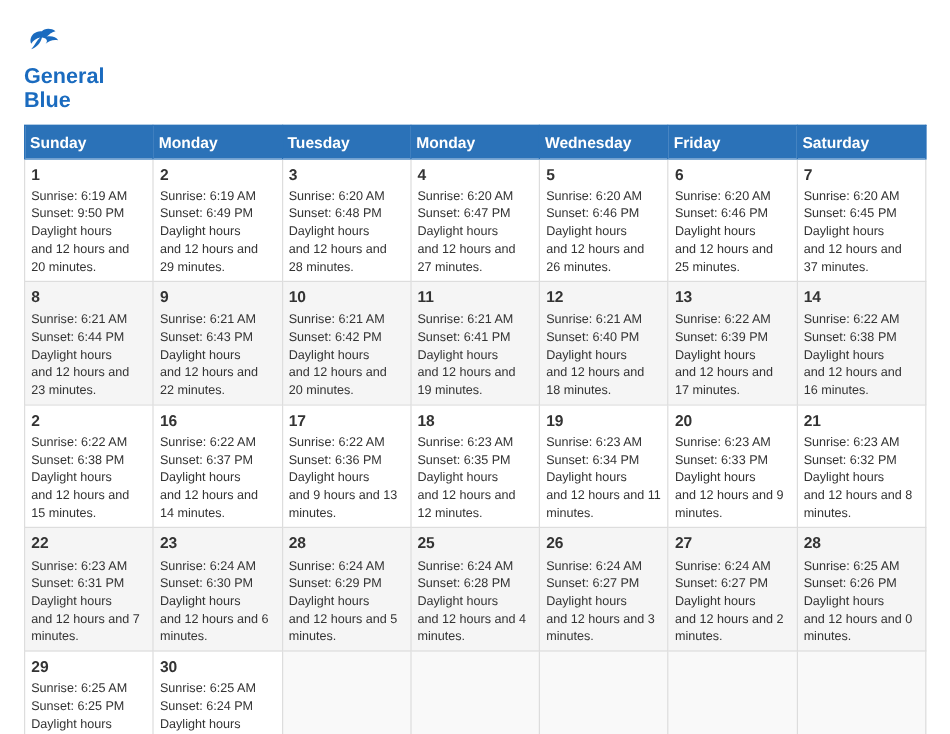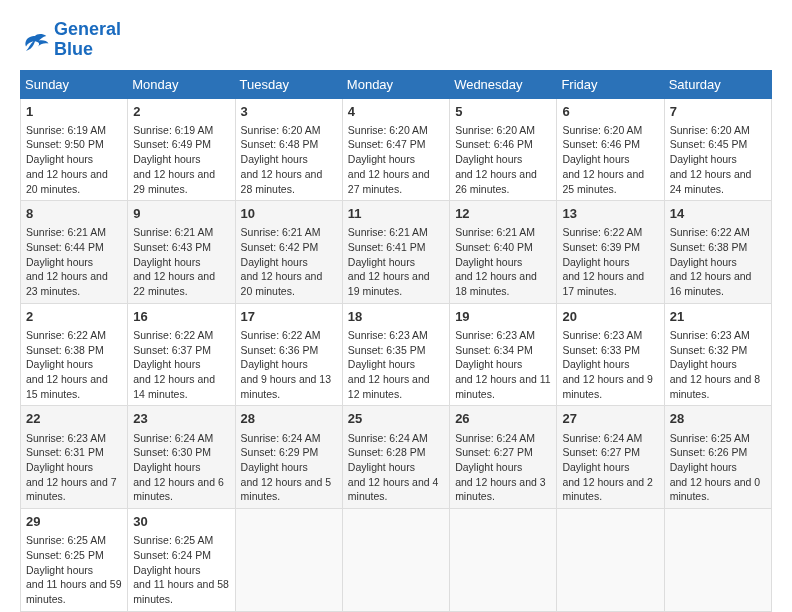--- a/index.html
+++ b/index.html
@@ -11,22 +11,23 @@
       padding: 20px;
     }
     .header {
       display: flex;
       justify-content: space-between;
       align-items: flex-start;
       margin-bottom: 10px;
     }
     .logo {
       display: flex;
-      align-items: flex-end;
+      align-items: flex-start;
       gap: 4px;
+      flex-direction: column;
     }
     .logo-text {
       font-size: 18px;
       font-weight: bold;
       color: #333;
       line-height: 1.1;
     }
     .logo-text span {
       color: #1a6bbf;
     }
@@ -52,21 +53,21 @@
       font-size: 11px;
     }
     thead tr {
       background-color: #2b72b8;
       color: #fff;
     }
     thead th {
       padding: 6px 4px;
       text-align: left;
       font-size: 13px;
-      font-weight: normal;
+      font-weight: bold;
       border: 1px solid #2b72b8;
     }
     tbody tr {
       background: #fff;
     }
     tbody tr:nth-child(even) {
       background: #f5f5f5;
     }
     td {
       vertical-align: top;
@@ -120,21 +121,21 @@
       </tr>
   </thead>
   <tbody id="calendar-body">
   <tr>
         <td><span class="day-num">1</span><span>Sunrise: 6:19 AM</span><br><span>Sunset: 9:50 PM</span><br><span>Daylight hours</span><br><span>and 12 hours and 20 minutes.</span></td>
         <td><span class="day-num">2</span><span>Sunrise: 6:19 AM</span><br><span>Sunset: 6:49 PM</span><br><span>Daylight hours</span><br><span>and 12 hours and 29 minutes.</span></td>
         <td><span class="day-num">3</span><span>Sunrise: 6:20 AM</span><br><span>Sunset: 6:48 PM</span><br><span>Daylight hours</span><br><span>and 12 hours and 28 minutes.</span></td>
         <td><span class="day-num">4</span><span>Sunrise: 6:20 AM</span><br><span>Sunset: 6:47 PM</span><br><span>Daylight hours</span><br><span>and 12 hours and 27 minutes.</span></td>
         <td><span class="day-num">5</span><span>Sunrise: 6:20 AM</span><br><span>Sunset: 6:46 PM</span><br><span>Daylight hours</span><br><span>and 12 hours and 26 minutes.</span></td>
         <td><span class="day-num">6</span><span>Sunrise: 6:20 AM</span><br><span>Sunset: 6:46 PM</span><br><span>Daylight hours</span><br><span>and 12 hours and 25 minutes.</span></td>
-        <td><span class="day-num">7</span><span>Sunrise: 6:20 AM</span><br><span>Sunset: 6:45 PM</span><br><span>Daylight hours</span><br><span>and 12 hours and 24 minutes.</span></td>
+        <td><span class="day-num">7</span><span>Sunrise: 6:20 AM</span><br><span>Sunset: 6:45 PM</span><br><span>Daylight hours</span><br><span>and 12 hours and 37 minutes.</span></td>
       </tr>
       <tr>
         <td><span class="day-num">8</span><span>Sunrise: 6:21 AM</span><br><span>Sunset: 6:44 PM</span><br><span>Daylight hours</span><br><span>and 12 hours and 23 minutes.</span></td>
         <td><span class="day-num">9</span><span>Sunrise: 6:21 AM</span><br><span>Sunset: 6:43 PM</span><br><span>Daylight hours</span><br><span>and 12 hours and 22 minutes.</span></td>
         <td><span class="day-num">10</span><span>Sunrise: 6:21 AM</span><br><span>Sunset: 6:42 PM</span><br><span>Daylight hours</span><br><span>and 12 hours and 20 minutes.</span></td>
         <td><span class="day-num">11</span><span>Sunrise: 6:21 AM</span><br><span>Sunset: 6:41 PM</span><br><span>Daylight hours</span><br><span>and 12 hours and 19 minutes.</span></td>
         <td><span class="day-num">12</span><span>Sunrise: 6:21 AM</span><br><span>Sunset: 6:40 PM</span><br><span>Daylight hours</span><br><span>and 12 hours and 18 minutes.</span></td>
         <td><span class="day-num">13</span><span>Sunrise: 6:22 AM</span><br><span>Sunset: 6:39 PM</span><br><span>Daylight hours</span><br><span>and 12 hours and 17 minutes.</span></td>
         <td><span class="day-num">14</span><span>Sunrise: 6:22 AM</span><br><span>Sunset: 6:38 PM</span><br><span>Daylight hours</span><br><span>and 12 hours and 16 minutes.</span></td>
       </tr>

